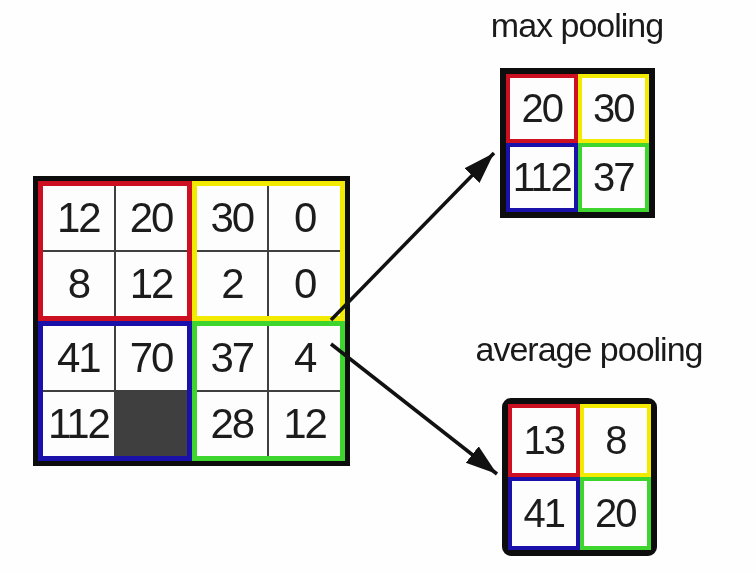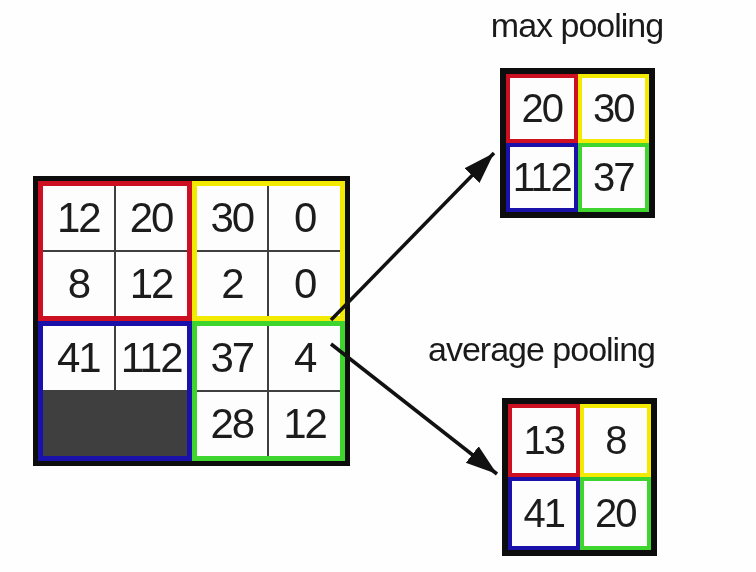--- a/index.html
+++ b/index.html
@@ -56,21 +56,21 @@
   .result-matrix {
     position: absolute;
     box-sizing: border-box;
     border: 6px solid #0d0d0d;
     display: grid;
     grid-template-columns: 1fr 1fr;
     grid-template-rows: 1fr 1fr;
     background: #fefefe;
   }
   .max-matrix { left: 500px; top: 68px; width: 155px; height: 150px; }
-  .avg-matrix { left: 502px; top: 398px; width: 155px; height: 158px; }
+  .avg-matrix { left: 502px; top: 398px; width: 155px; height: 158px; border-radius: 9px; }
   .rcell {
     box-sizing: border-box;
     border: 4px solid;
     background: #fdfdfd;
     display: flex;
     align-items: center;
     justify-content: center;
     font-size: 40px;
     letter-spacing: -2px;
     color: #1c1c1c;
@@ -83,21 +83,21 @@
 
   
   .pool-title {
     position: absolute;
     font-size: 34px;
     color: #1a1a1a;
     white-space: nowrap;
     letter-spacing: -1px;
   }
   .max-title { left: 452px; top: 6px; width: 250px; text-align: center; }
-  .avg-title { left: 428px; top: 330px; width: 322px; text-align: left; }
+  .avg-title { left: 428px; top: 330px; width: 322px; text-align: center; }
 
   
   .arrows {
     position: absolute;
     left: 0; top: 0;
     width: 756px; height: 572px;
     pointer-events: none;
   }
 </style>
 </head>
@@ -113,20 +113,21 @@
       <div class="cell">12</div>
     </div>
     <div class="quadrant q-tr">
       <div class="cell">30</div>
       <div class="cell">0</div>
       <div class="cell">2</div>
       <div class="cell">0</div>
     </div>
     <div class="quadrant q-bl">
       <div class="cell">41</div>
+      <div class="cell">70</div>
       <div class="cell">112</div>
     </div>
     <div class="quadrant q-br">
       <div class="cell">37</div>
       <div class="cell">4</div>
       <div class="cell">28</div>
       <div class="cell">12</div>
     </div>
   </div>
 

